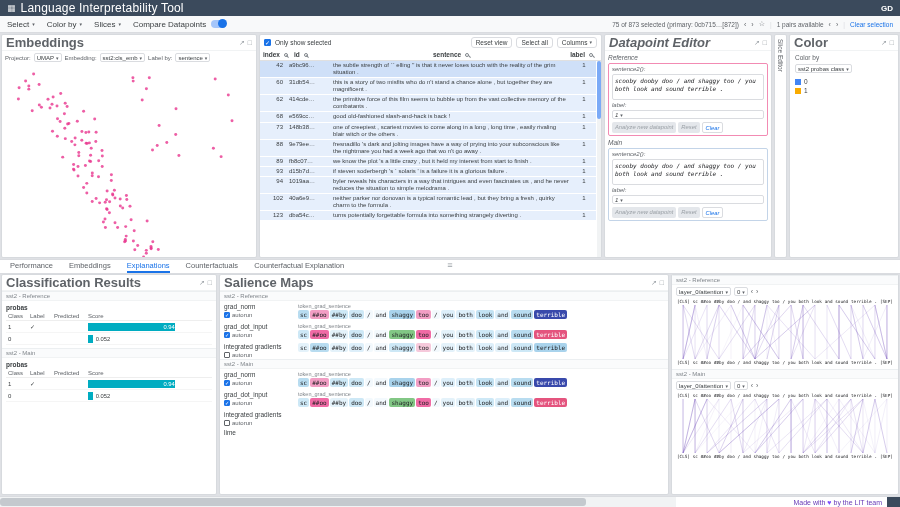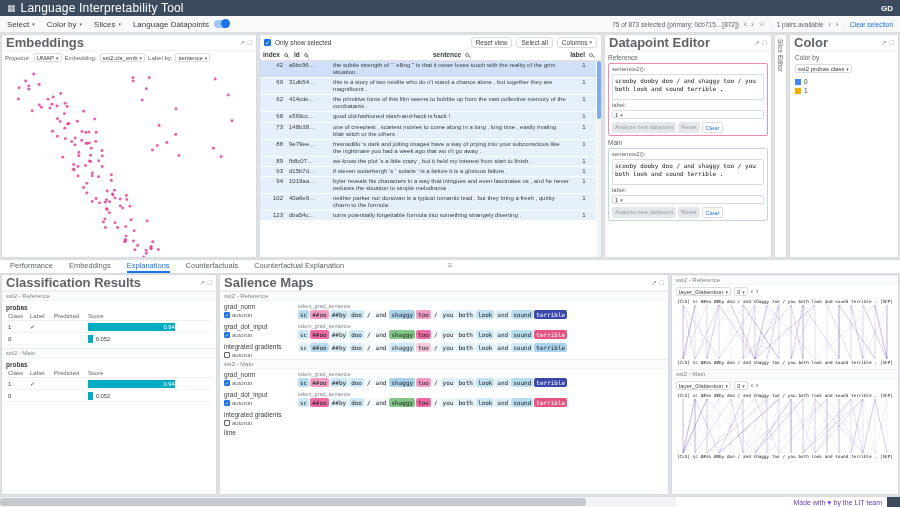--- a/index.html
+++ b/index.html
@@ -20,21 +20,21 @@
 .mb-right{margin-left:auto;display:flex;align-items:center;gap:5px;font-size:6.5px;color:#5f6368;white-space:nowrap;}
 .navic{color:#5f6368;font-size:7px;cursor:pointer;}
 .sep{color:#dadce0;}
 .link{color:#1a73e8;cursor:pointer;}
 
 .modules-top{flex:0 0 226px;display:flex;gap:2px;background:#dfe1e5;padding:1px;}
 .modules-bottom{flex:1;display:flex;gap:2px;background:#dfe1e5;padding:0 1px 1px 1px;min-height:0;}
 .module{background:#fff;border:1px solid #d7dade;border-radius:2px;display:flex;flex-direction:column;overflow:hidden;min-width:0;}
 .m-emb{flex:0 0 256px;}
 .m-dt{flex:1;}
-.m-ed{flex:0 0 168px;}
+.m-ed{flex:0 0 168px;font-style:italic;}
 .m-color{flex:0 0 110px;}
 .vstrip{flex:0 0 13px;background:#fff;border:1px solid #d7dade;border-radius:2px;display:flex;flex-direction:column;align-items:center;padding-top:4px;gap:3px;cursor:pointer;}
 .vtext{writing-mode:vertical-rl;font-size:6.5px;color:#5f6368;}
 .module-header{flex:0 0 13px;display:flex;align-items:center;padding:0 4px;gap:3px;border-bottom:1px solid #f1f3f4;}
 .mtitle{font-size:13px;font-weight:bold;color:#5f6368;white-space:nowrap;}
 .mh-icons{margin-left:auto;display:flex;gap:3px;color:#9aa0a6;font-size:7px;}
 .mh-icons span{cursor:pointer;}
 
 .emb-controls{flex:0 0 13px;display:flex;align-items:center;gap:3px;padding:0 3px;font-size:6px;color:#5f6368;white-space:nowrap;overflow:hidden;}
 .select-chip{display:inline-flex;align-items:center;gap:2px;border:1px solid #dadce0;border-radius:2px;background:#fff;padding:0 2px;height:9px;font-size:6px;color:#3c4043;cursor:pointer;white-space:nowrap;}
@@ -143,21 +143,21 @@
       </span>
     <span class="menu-item">
         <span>Color by</span>
         <span class="caret">▾</span>
       </span>
     <span class="menu-item">
         <span>Slices</span>
         <span class="caret">▾</span>
       </span>
     <span class="menu-item">
-      <span>Language Datapoints</span>
+      <span>Compare Datapoints</span>
       <span class="toggle">
           <span class="knob"></span>
         </span>
     </span>
     <span class="mb-right">
       <span>75 of 873 selected (primary: 0cb715…[872])</span>
       <span class="navic">‹</span>
       <span class="navic">›</span>
       <span class="navic">☆</span>
       <span class="sep">|</span>

